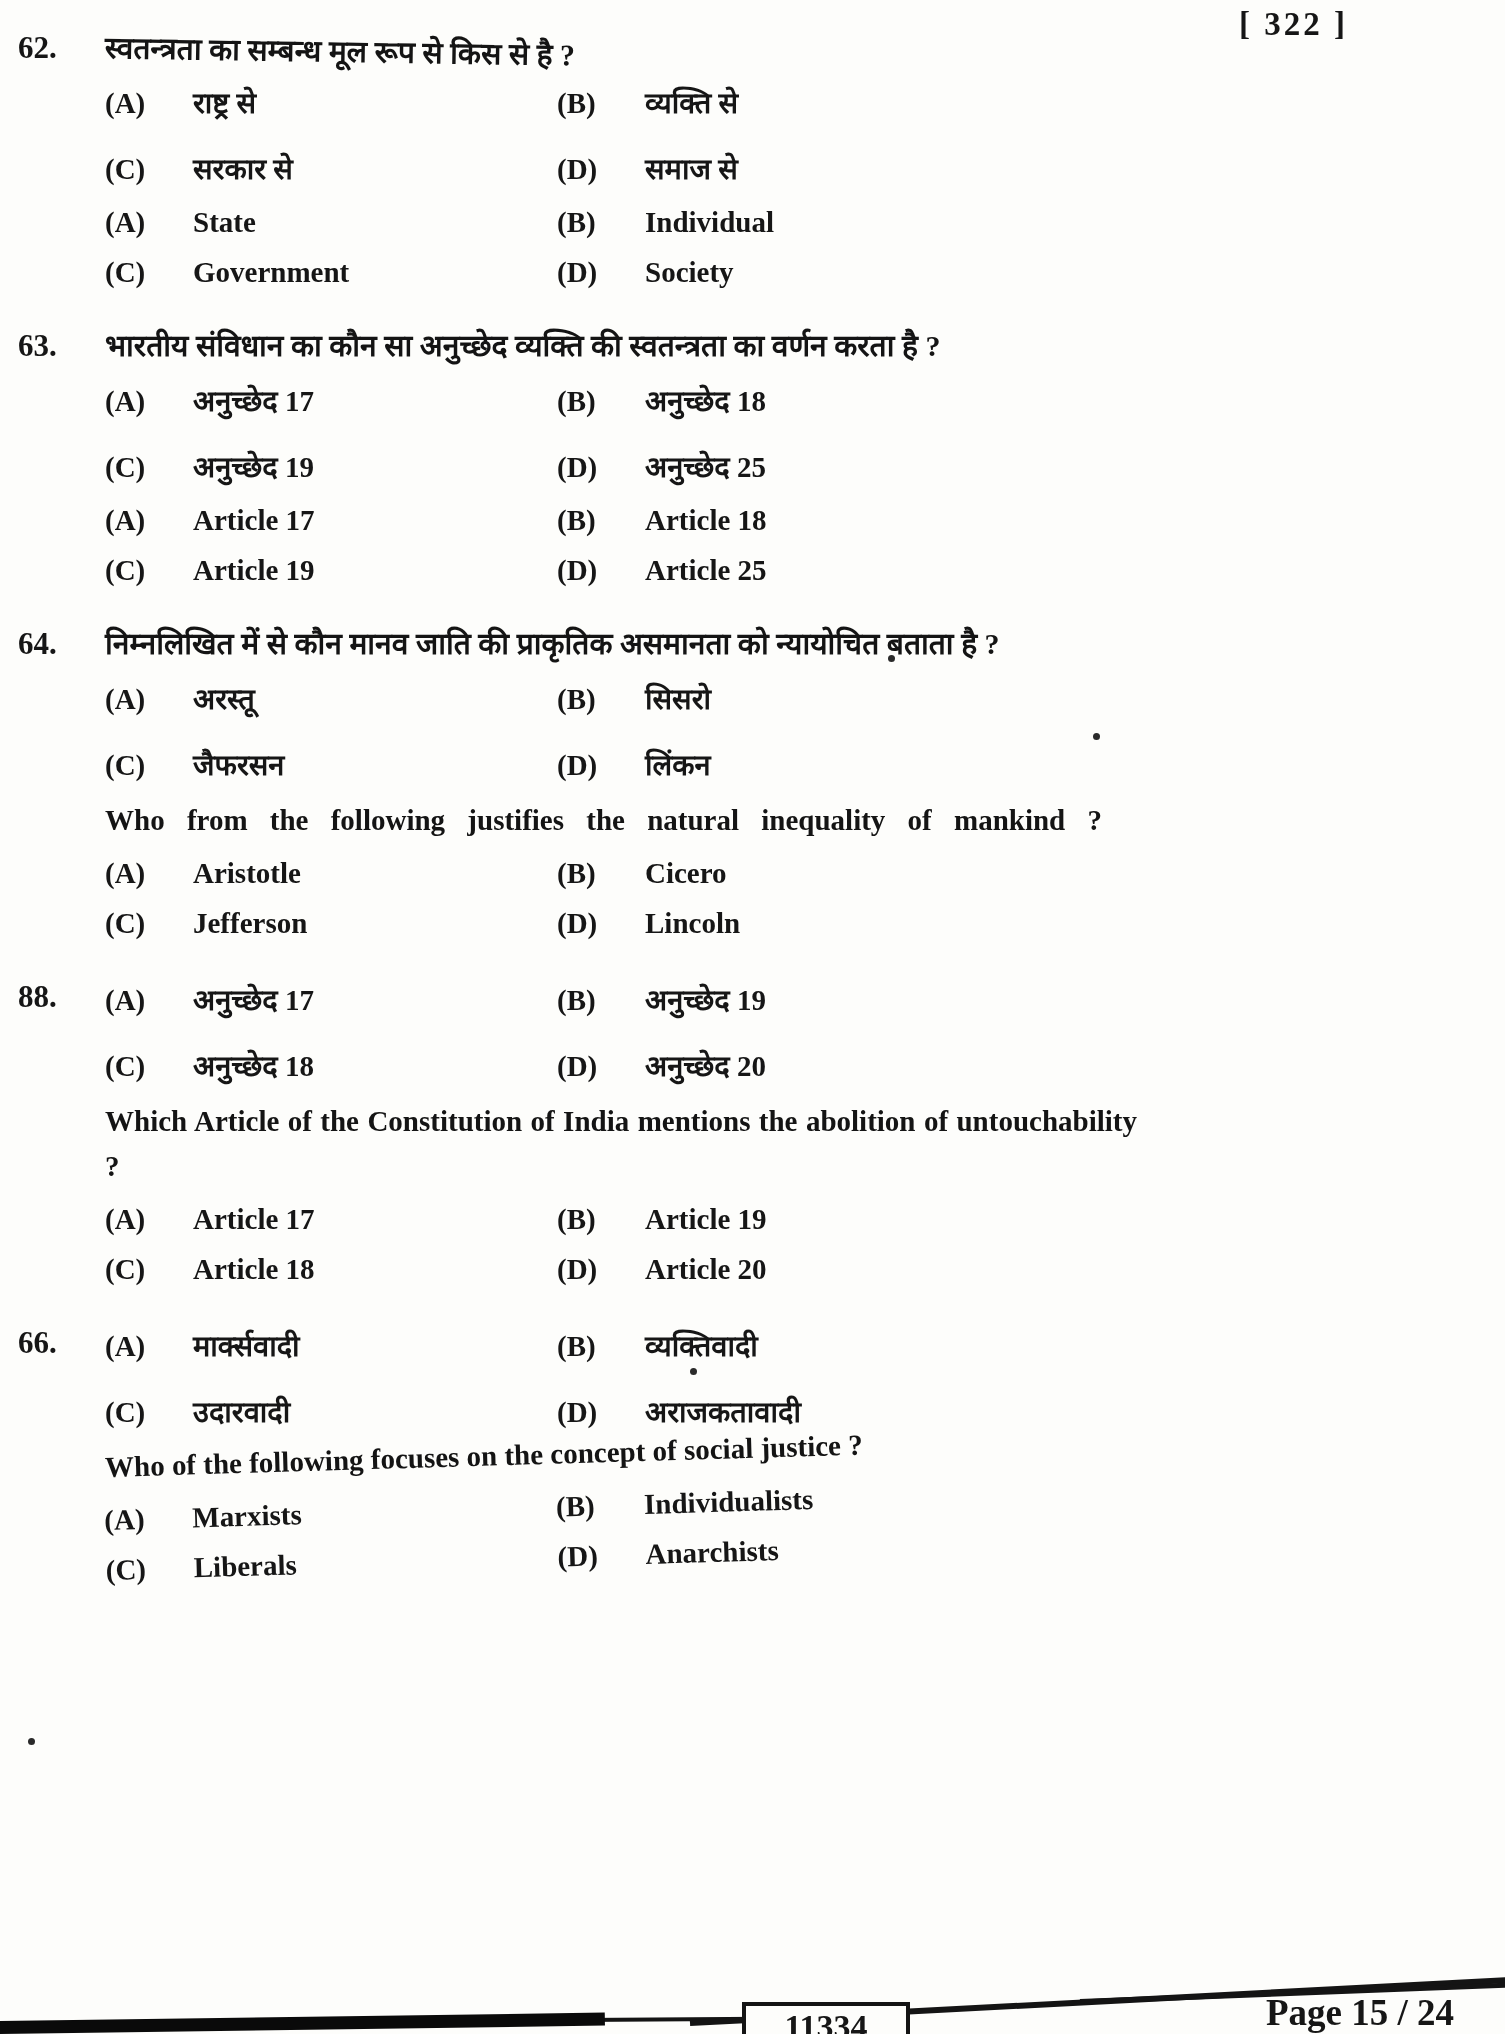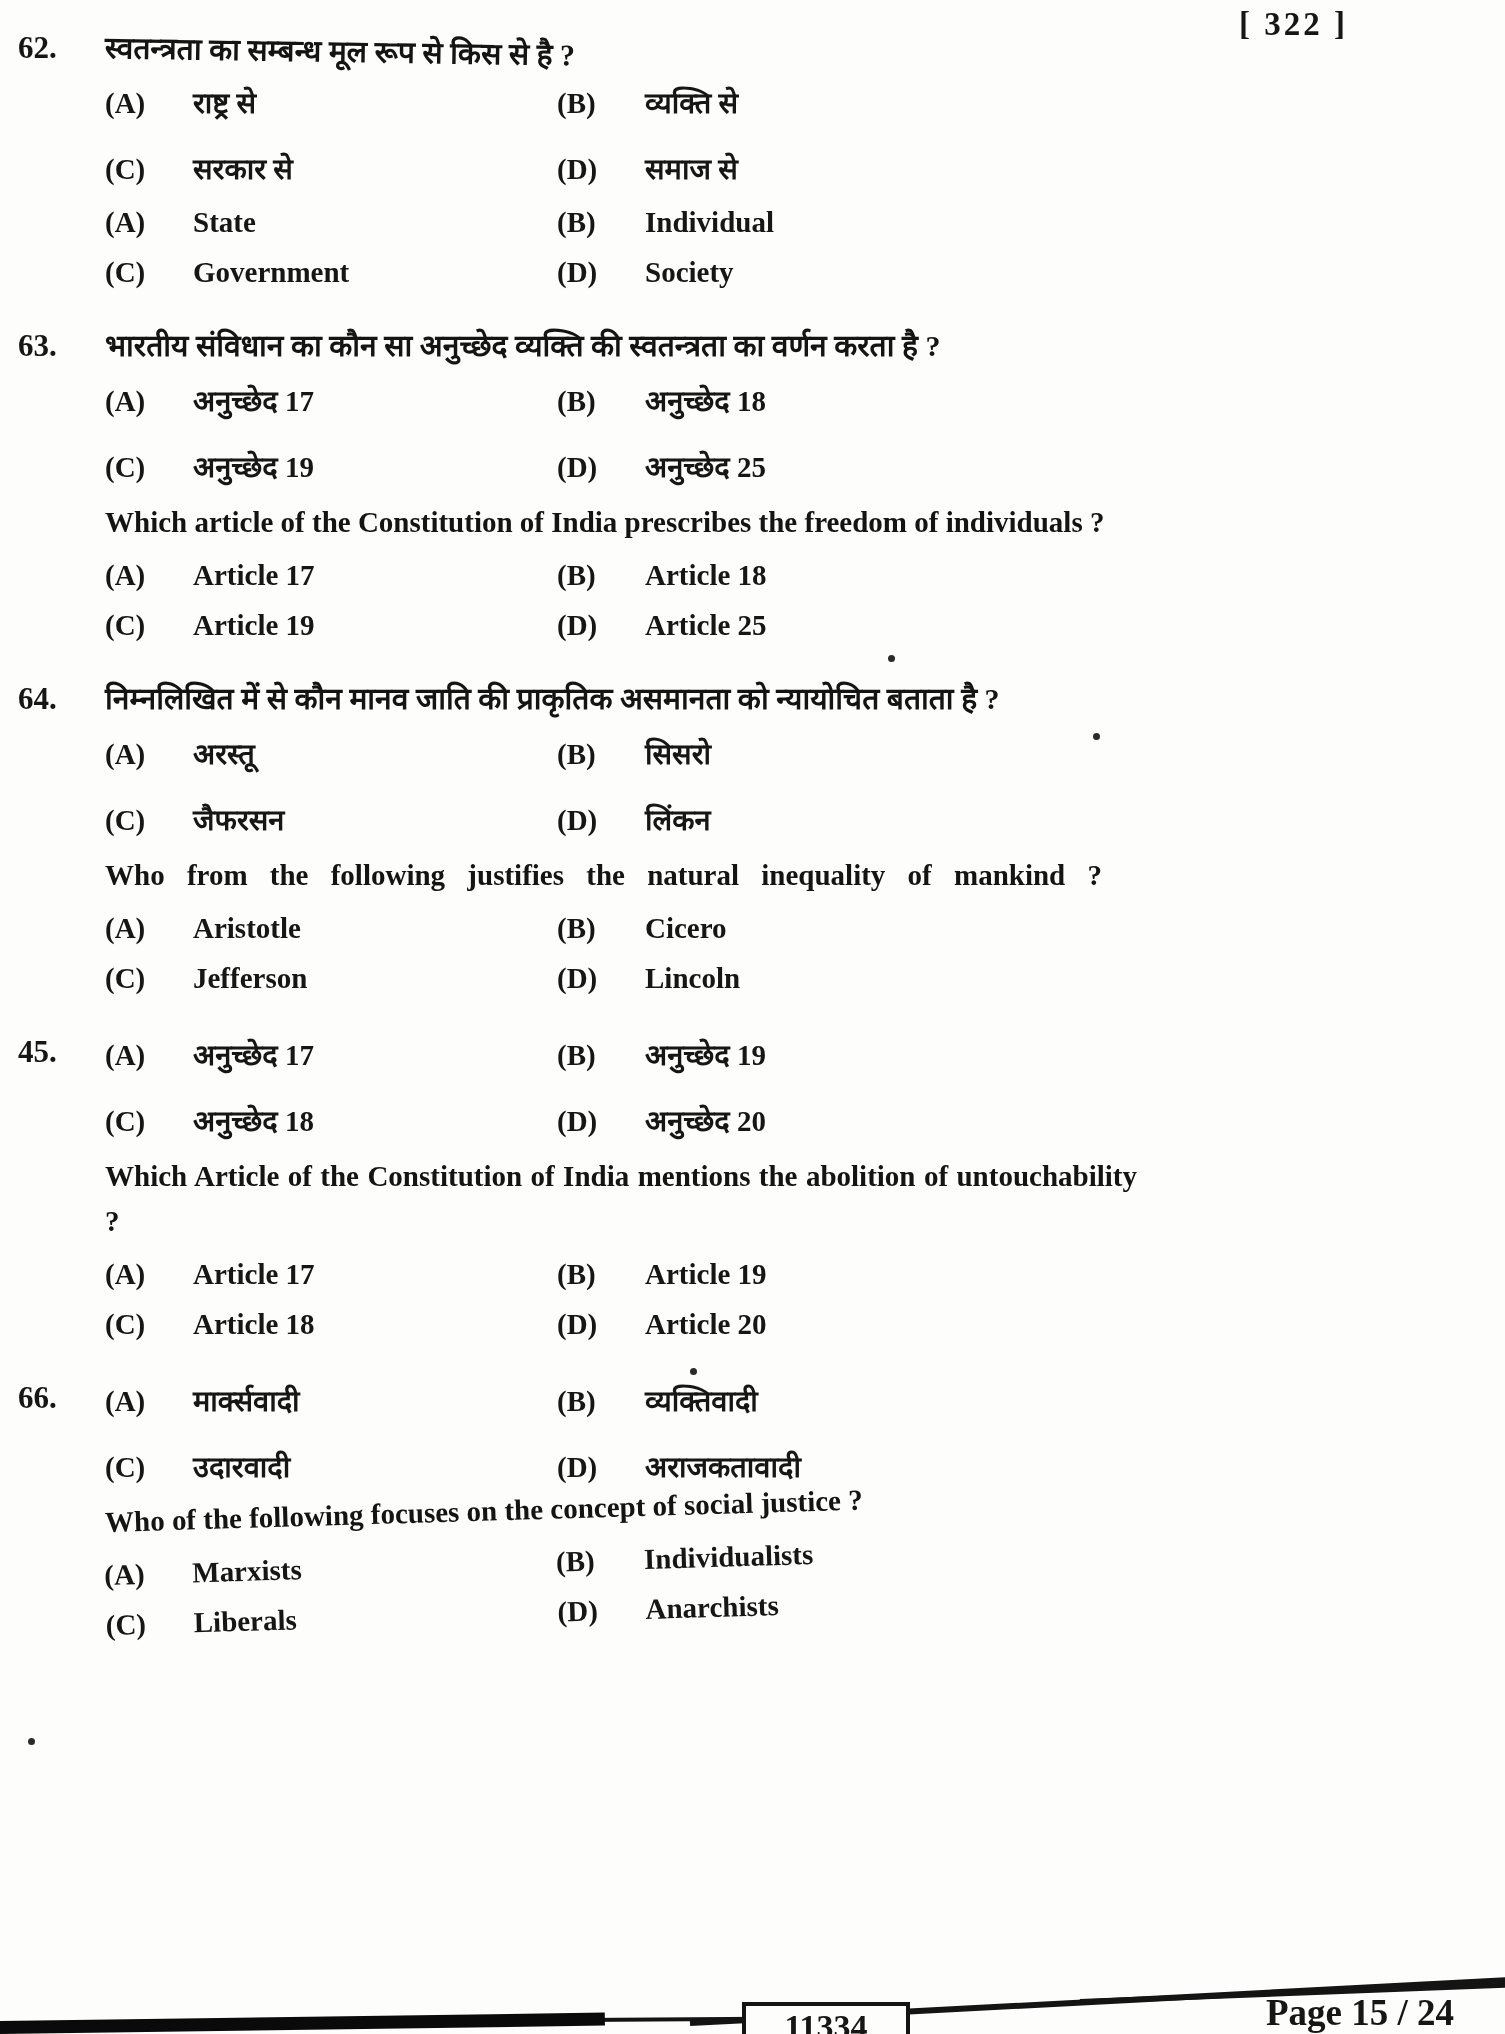--- a/index.html
+++ b/index.html
@@ -157,21 +157,20 @@
         </div>
         <div class="option">
           <span class="opt-label">(C)</span>
           <span class="opt-text">अनुच्छेद 19</span>
         </div>
         <div class="option">
           <span class="opt-label">(D)</span>
           <span class="opt-text">अनुच्छेद 25</span>
         </div>
       </div>
-      <div class="q-text english">Which article of the Constitution of India prescribes the freedom of individuals ?</div>
       <div class="options english">
         <div class="option">
           <span class="opt-label">(A)</span>
           <span class="opt-text">Article 17</span>
         </div>
         <div class="option">
           <span class="opt-label">(B)</span>
           <span class="opt-text">Article 18</span>
         </div>
         <div class="option">
@@ -224,21 +223,21 @@
         </div>
         <div class="option">
           <span class="opt-label">(D)</span>
           <span class="opt-text">Lincoln</span>
         </div>
       </div>
     </div>
   </section>
 
   <section class="question">
-    <div class="q-number">45.</div>
+    <div class="q-number">88.</div>
     <div class="q-body">
       <div class="options hindi">
         <div class="option">
           <span class="opt-label">(A)</span>
           <span class="opt-text">अनुच्छेद 17</span>
         </div>
         <div class="option">
           <span class="opt-label">(B)</span>
           <span class="opt-text">अनुच्छेद 19</span>
         </div>

